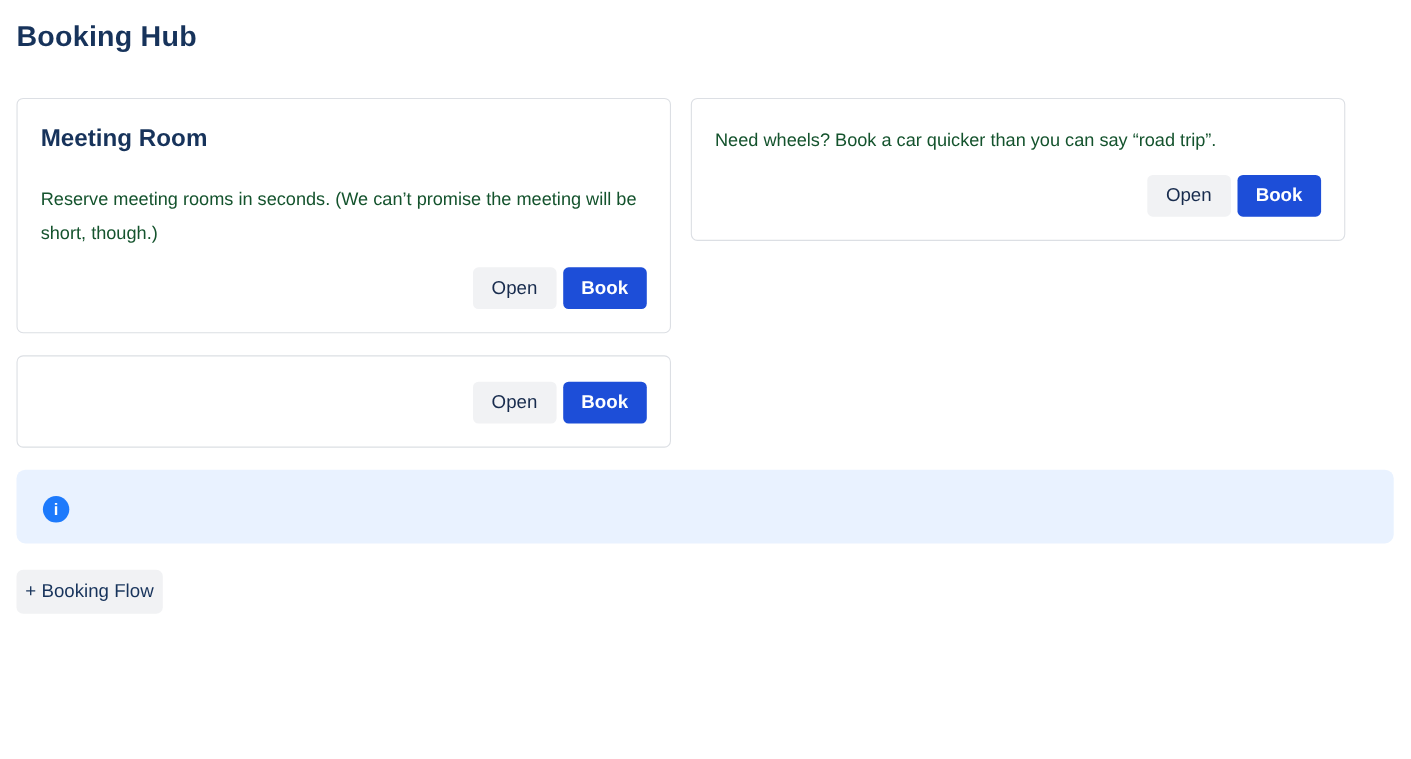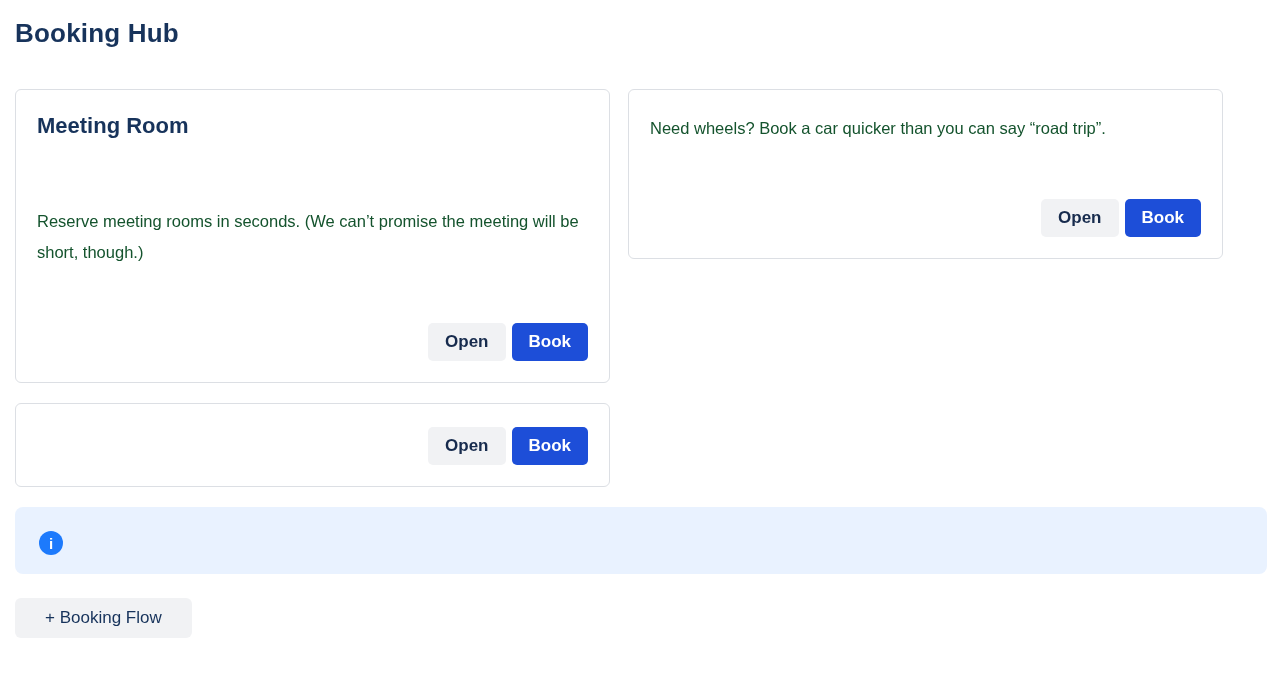--- a/index.html
+++ b/index.html
@@ -27,21 +27,20 @@
     align-items: start;
     margin-bottom: 20px;
   }
   .card {
     background: #ffffff;
     border: 1px solid #DCDFE4;
     border-radius: 6px;
     padding: 23px 21px 21px 21px;
     display: flex;
     flex-direction: column;
-    gap: 40px;
   }
   .card-title {
     font-size: 22px;
     font-weight: 700;
     margin: 0 0 27px 0;
     color: #17335B;
   }
   .card-desc {
     font-size: 16.5px;
     line-height: 31px;
@@ -59,21 +58,21 @@
     border-radius: 5px;
     font-family: "Liberation Sans", sans-serif;
     font-size: 17px;
     padding: 8px 17px;
     cursor: pointer;
     line-height: 22px;
   }
   .btn-open {
     background: #F1F2F4;
     color: #172B4D;
-    font-weight: 700;
+    font-weight: 400;
   }
   .btn-book {
     background: #1d4ed8;
     color: #ffffff;
     font-weight: 700;
   }
   .info-banner {
     background: #E9F2FF;
     border-radius: 8px;
     padding: 20px 24px 19px 24px;
@@ -107,21 +106,21 @@
     cursor: pointer;
   }
   .flow-btn {
     background: #F1F2F4;
     border: none;
     border-radius: 6px;
     font-family: "Liberation Sans", sans-serif;
     font-size: 17px;
     font-weight: 400;
     color: #17335B;
-    padding: 9px 30px;
+    padding: 9px 8px;
     cursor: pointer;
     line-height: 22px;
   }
 </style>
 </head>
 <body>
 
 
 
 <h1 class="page-title">Booking Hub</h1>

